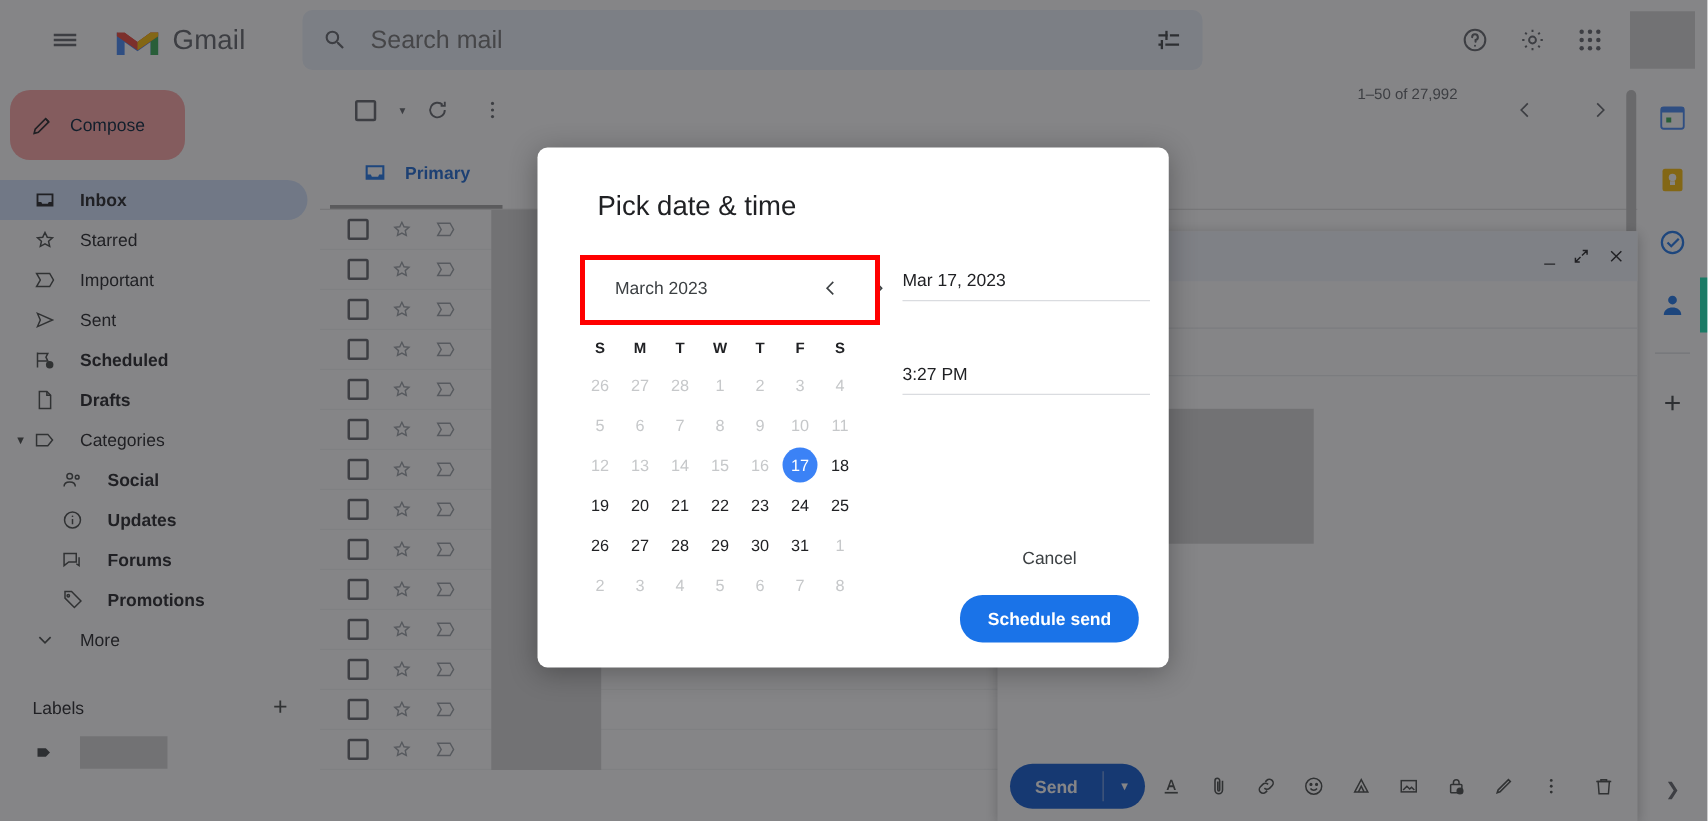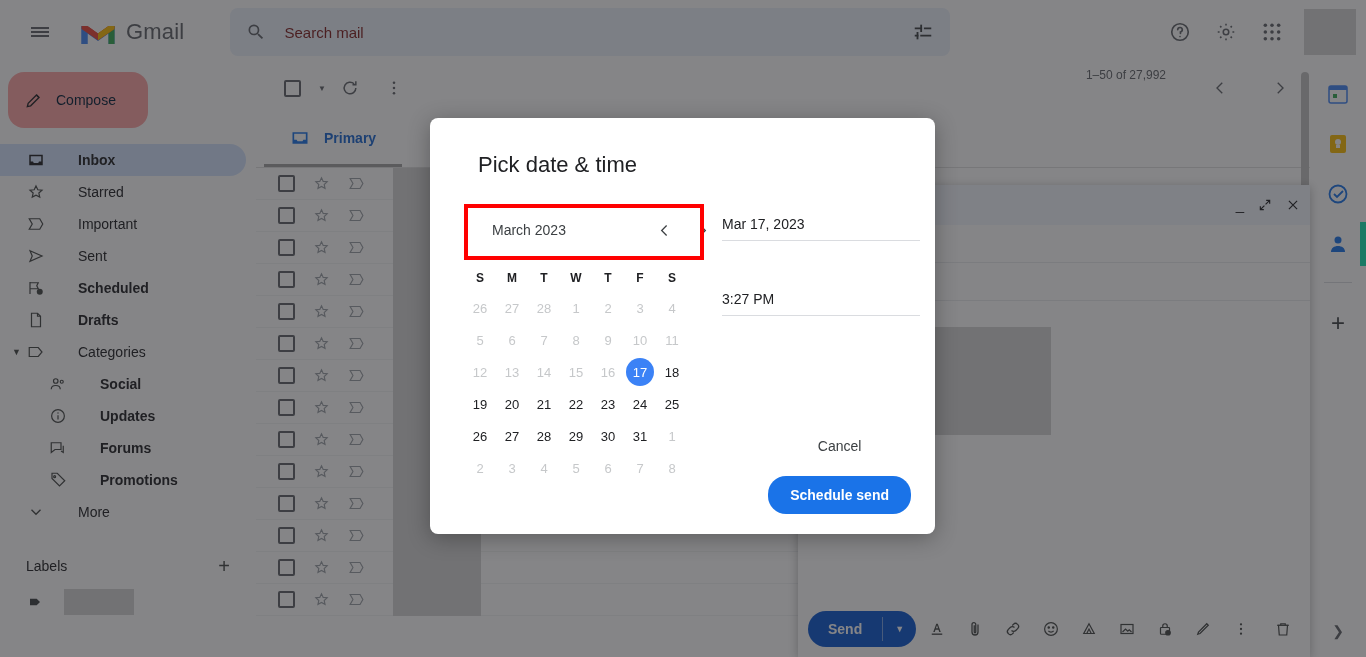--- a/index.html
+++ b/index.html
@@ -14,46 +14,46 @@
   
   .gmail-layer { position: absolute; inset: 0; }
   .dim-overlay {
     position: absolute; inset: 0;
     background: rgba(32,33,36,0.55);
     z-index: 50;
   }
 
   
   .header {
-    position: absolute; top: 0; left: 4px; right: 0; height: 64px;
+    position: absolute; top: 0; left: 16px; right: 0; height: 64px;
     display: flex; align-items: center; background: #ffffff;
   }
   .hamburger { width: 48px; height: 48px; margin-left: 12px; display: flex; align-items: center; justify-content: center; border-radius: 50%; }
   .hamburger span { display: block; width: 18px; height: 2px; background: #5f6368; margin: 2px 0; }
   .logo-wrap { display: flex; align-items: center; margin-left: 14px; gap: 8px; }
   .gmail-m { width: 40px; height: 30px; }
   .gmail-word { font-size: 22px; color: #5f6368; letter-spacing: .2px; }
   .search-box {
     margin-left: 46px; width: 720px; height: 48px; background: #eaf1fb;
     border-radius: 8px; display: flex; align-items: center; padding: 0 16px; gap: 18px;
   }
-  .search-input-txt { flex: 1; font-size: 15px; color: #7f1d1d; }
+  .search-input-txt { flex: 1; font-size: 20px; color: #737373; }
   .hdr-right { margin-left: auto; display: flex; align-items: center; gap: 6px; padding-right: 10px; }
   .hdr-ic { width: 40px; height: 40px; display: flex; align-items: center; justify-content: center; border-radius: 50%; color: #5f6368; }
   .avatar-box { width: 52px; height: 46px; background: #d6d6d6; margin-left: 6px; }
 
   
   .leftnav { position: absolute; top: 64px; left: 0; width: 256px; bottom: 0; background: #fff; padding-top: 8px; }
   .compose-btn {
     margin: 0 0 16px 8px; width: 140px; height: 56px; border-radius: 16px;
     background: #fca5a5; display: flex; align-items: center; gap: 12px; padding-left: 16px;
     color: #001d35; font-size: 14px;
   }
   .nav-item {
-    height: 32px; display: flex; align-items: center; gap: 32px;
+    height: 32px; display: flex; align-items: center; gap: 18px;
     padding-left: 26px; border-radius: 0 16px 16px 0; margin-right: 10px;
     font-size: 14px; color: #202124;
   }
   .nav-item.active { background: #d3e3fd; font-weight: bold; }
   .nav-item.bold { font-weight: bold; }
   .nav-item.sub { padding-left: 48px; font-weight: bold; }
   .nav-ic { width: 20px; height: 20px; display: flex; align-items: center; justify-content: center; color: #444746; }
   .cat-caret { position: absolute; left: 12px; color: #444746; font-size: 9px; }
   .nav-item.cat { position: relative; }
   .labels-row { display: flex; align-items: center; height: 40px; padding-left: 26px; margin-top: 18px; font-size: 14px; color: #202124; }

